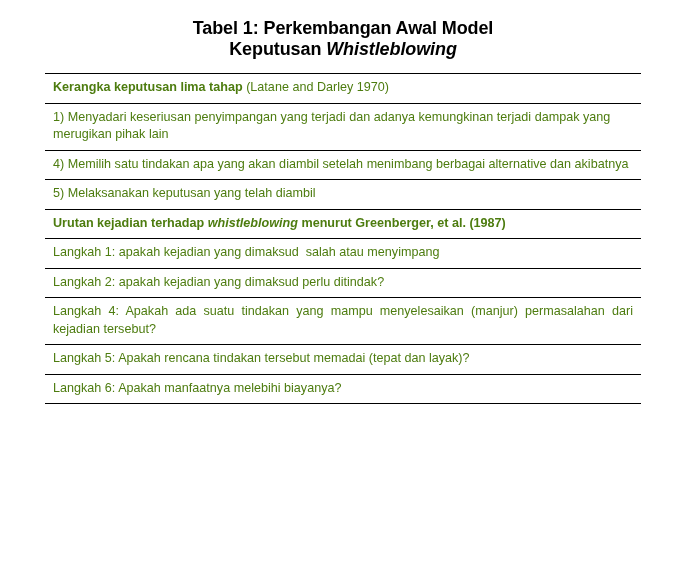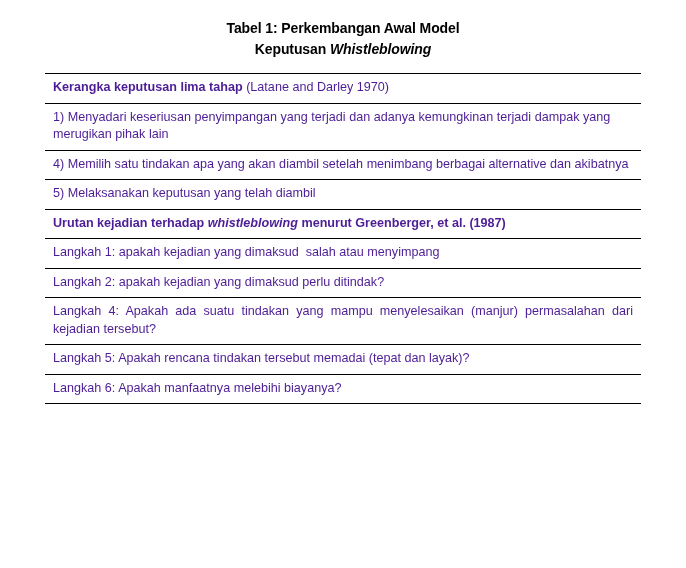--- a/index.html
+++ b/index.html
@@ -17,21 +17,21 @@
   .page {
     width: 686px;
     height: 568px;
     position: relative;
     background: #ffffff;
     box-sizing: border-box;
   }
   .caption {
     text-align: center;
     font-weight: bold;
-    font-size: 14px;
+    font-size: 18px;
     line-height: 21px;
     padding-top: 18px;
     letter-spacing: -0.1px;
   }
   .caption .line {
     display: block;
   }
   .caption i {
     font-style: italic;
     font-weight: bold;
@@ -46,21 +46,21 @@
     border-collapse: collapse;
     table-layout: fixed;
   }
   table.tbl td {
     border-top: 1.6px solid #000000;
     border-bottom: 1.6px solid #000000;
     padding: 5px 8px 6px 8px;
     font-size: 12.6px;
     line-height: 17.5px;
     vertical-align: top;
-    color: #4c1d95;
+    color: #4d7c0f;
   }
   td.hdr {
     font-weight: bold;
   }
   td.hdr .reg {
     font-weight: normal;
   }
   td.hdr i {
     font-style: italic;
     font-weight: bold;

